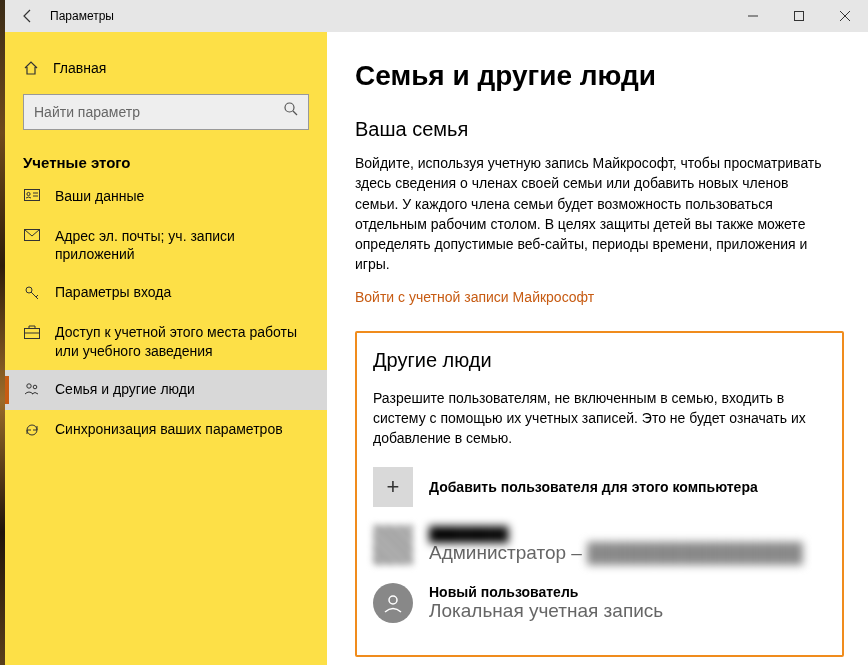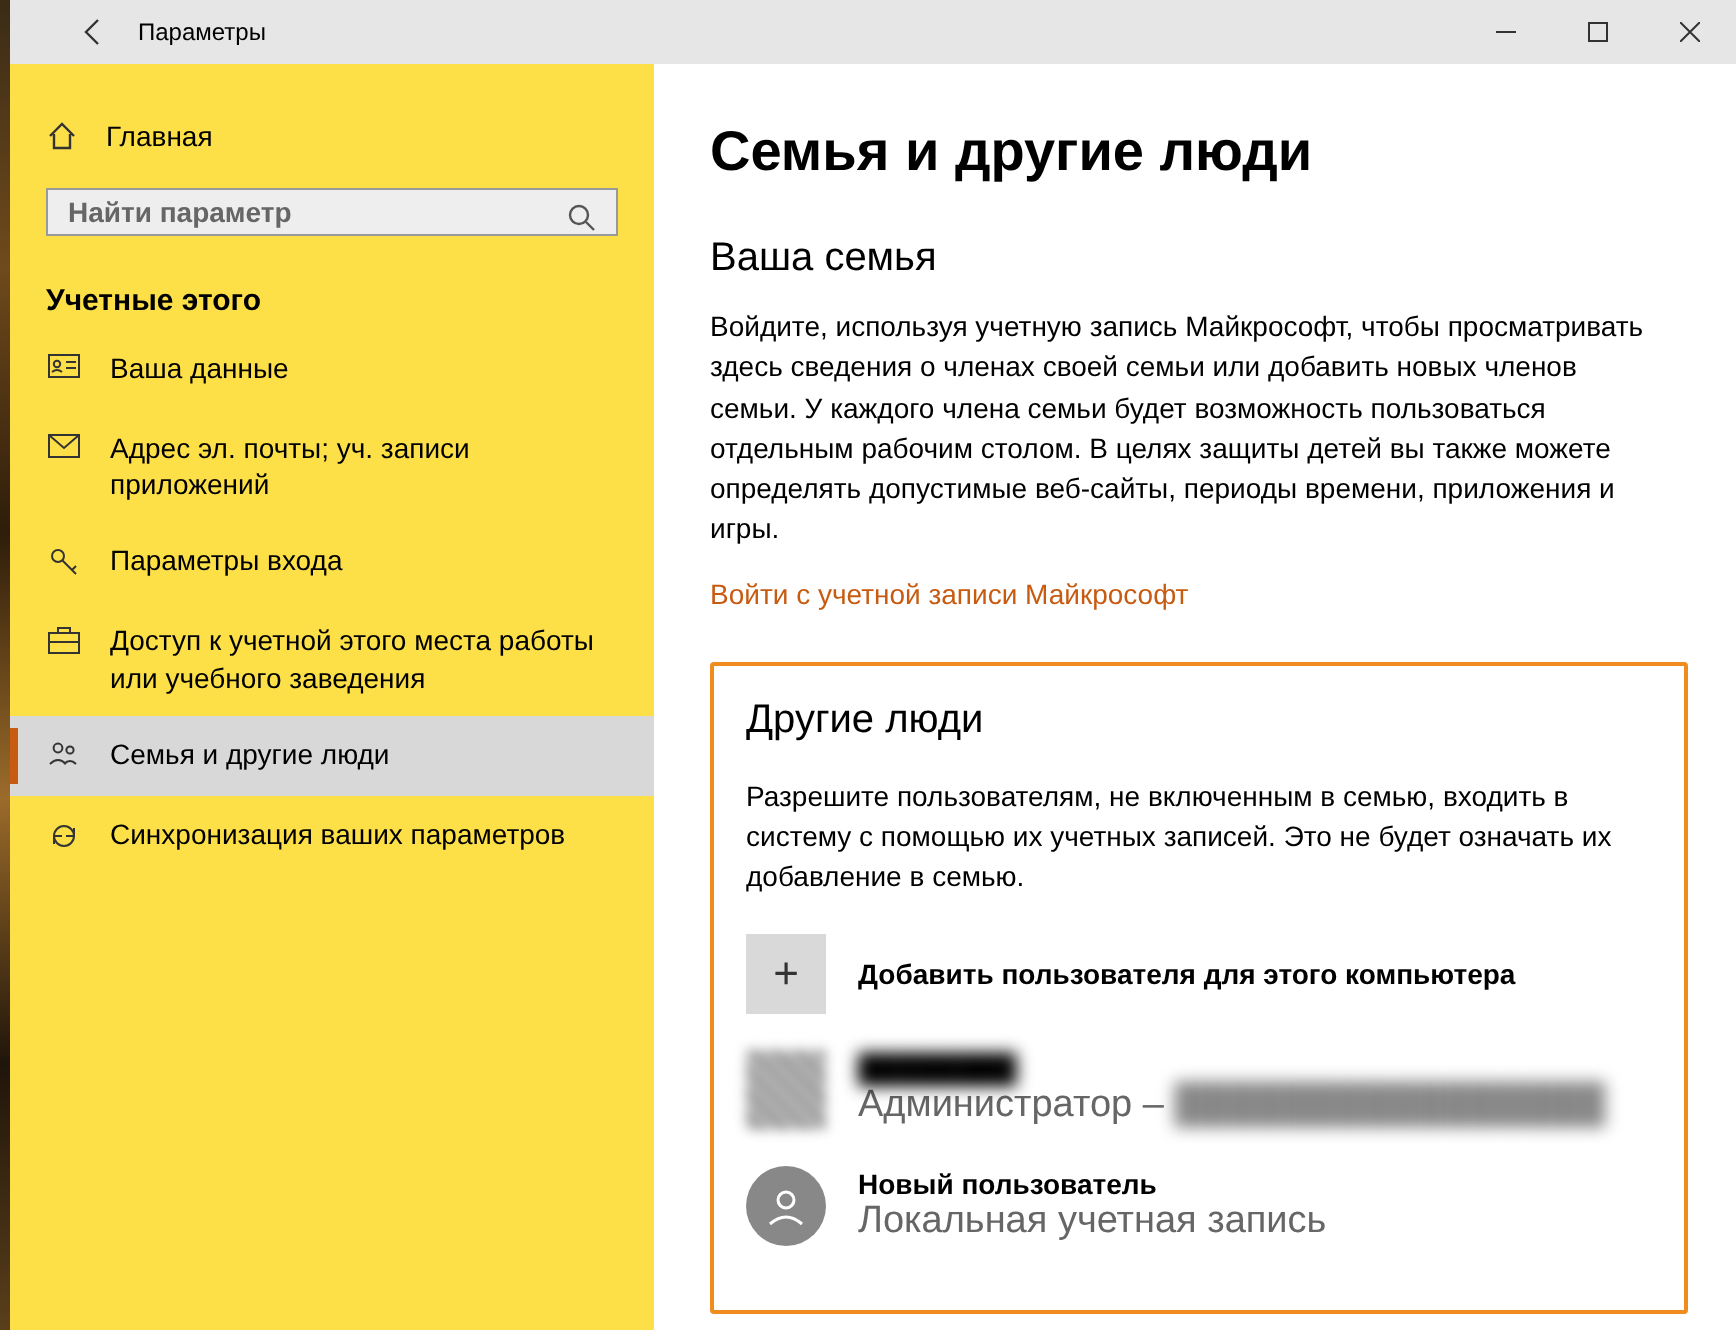--- a/index.html
+++ b/index.html
@@ -1,28 +1,28 @@
 <!DOCTYPE html>
 <html><head>
   <meta charset="utf-8">
   <style>
     * { box-sizing: border-box; margin: 0; padding: 0; }
     body { font-family: "Segoe UI", Tahoma, sans-serif; font-size: 14px; color: #000; background: #fff; width: 868px; height: 665px; overflow: hidden; position: relative; }
     .strip { position: absolute; left: 0; top: 0; width: 5px; height: 665px; background: linear-gradient(180deg,#3a2b16 0%,#6f4a1c 20%,#2e1d0a 40%,#9b6b2a 60%,#20150a 80%,#5a3f1b 100%); z-index:10;}
     .window { position: absolute; left: 5px; top: 0; width: 863px; height: 665px; background: #fff; display:flex; flex-direction:column; }
-    .titlebar { height: 32px; display:flex; align-items:center; padding-left: 28px; background:#e6e6e6; }
+    .titlebar { height: 32px; display:flex; align-items:center; padding-left: 9px; background:#e6e6e6; }
     .titlebar .back { width:28px; height:28px; display:flex; align-items:center; justify-content:center; color:#333; }
     .titlebar .title { margin-left: 8px; font-size: 12px; color:#000; }
     .win-controls { margin-left:auto; display:flex; }
     .win-btn { width:46px; height:32px; display:flex; align-items:center; justify-content:center; color:#333; }
     .body { flex:1; display:flex; overflow:hidden; }
     .sidebar { width: 322px; background:#fde047; padding: 18px 0 0 0; overflow:hidden; }
     .home-row { display:flex; align-items:center; height:36px; padding-left:18px; gap:14px; font-size:14px; }
     .search-wrap { margin: 8px 18px 0 18px; position:relative; }
-    .search { width:100%; height:24px; background:#eee; border:1px solid #999; padding:0 36px 0 10px; font-size:14px; outline:none; color:#666;font-weight:bold;}
+    .search { width:100%; height:36px; background:#eee; border:1px solid #999; padding:0 36px 0 10px; font-size:14px; outline:none; color:#666;}
     .search::placeholder { color:#666; }
     .search-icn { position:absolute; right:10px; top:7px; color:#555; }
     .section-title { font-weight:600; font-size:15px; margin: 24px 0 6px 18px; }
     .nav-list { list-style:none; }
     .nav-item { display:flex; align-items:flex-start; min-height:40px; padding: 10px 18px 10px 18px; gap:14px; font-size:14px; cursor:default; position:relative;}
     .nav-item .icn { width:18px; display:flex; align-items:center; justify-content:center; flex-shrink:0; color:#333; margin-top:2px;}
     .nav-item .txt { flex:1; line-height:1.3; }
     .nav-item.active { background:#d8d8d8; }
     .nav-item.active::before { content:""; position:absolute; left:0; top:6px; bottom:6px; width:4px; background:#c75b12; }
     .content { flex:1; padding: 28px 24px 0 28px; overflow-y:auto; position:relative; }
@@ -100,21 +100,21 @@
         <li class="nav-item">
           <span class="icn">
               <svg width="16" height="14" viewBox="0 0 16 14">
                 <rect x="0.5" y="0.5" width="15" height="11" stroke="#333" fill="none"></rect>
                 <circle cx="4.5" cy="5" r="1.6" stroke="#333" fill="none"></circle>
                 <path d="M2 9 Q4.5 7 7 9" stroke="#333" fill="none"></path>
                 <line x1="9" y1="4" x2="14" y2="4" stroke="#333"></line>
                 <line x1="9" y1="7" x2="14" y2="7" stroke="#333"></line>
               </svg>
             </span>
-          <span class="txt">Ваша данные</span>
+          <span class="txt">Ваши данные</span>
         </li>
         <li class="nav-item">
           <span class="icn">
               <svg width="16" height="12" viewBox="0 0 16 12">
                 <rect x="0.5" y="0.5" width="15" height="11" stroke="#333" fill="none"></rect>
                 <path d="M0.5 0.5 L8 7 L15.5 0.5" stroke="#333" fill="none"></path>
               </svg>
             </span>
           <span class="txt">Адрес эл. почты; уч. записи приложений</span>
         </li>

